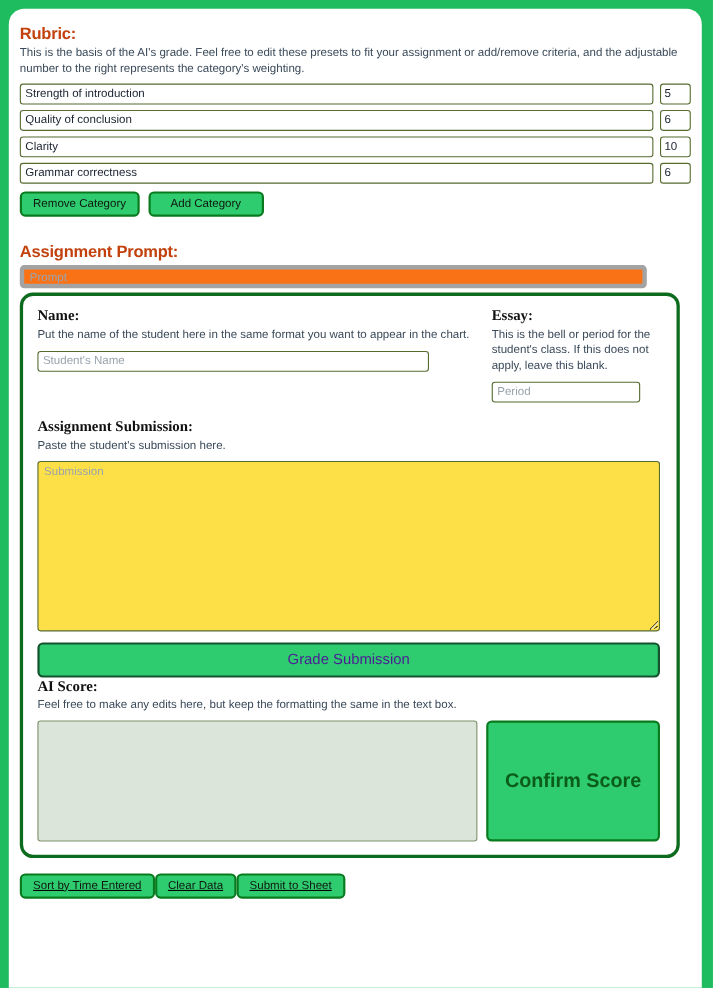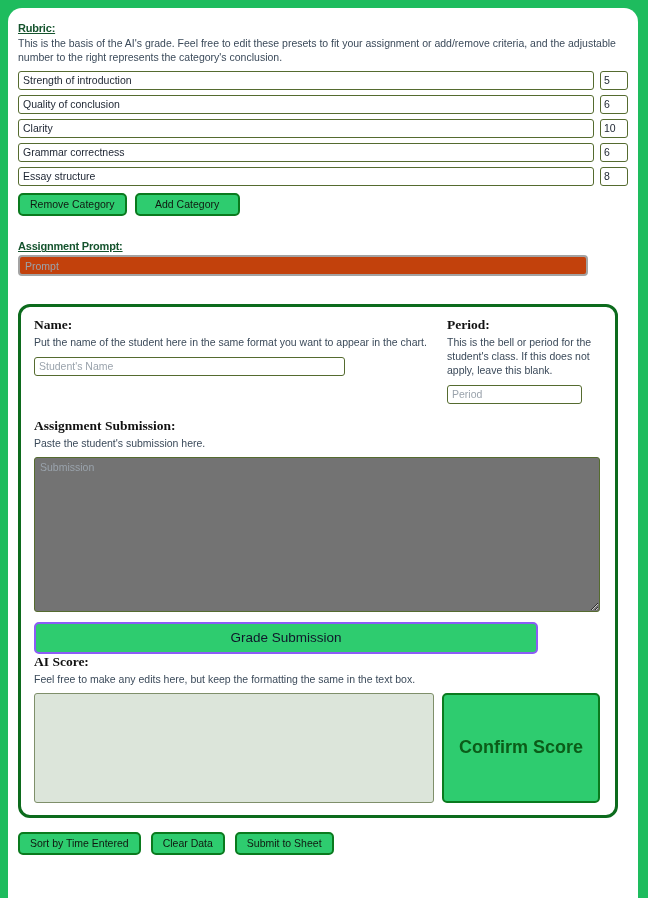--- a/index.html
+++ b/index.html
@@ -17,26 +17,25 @@
     top: 8px;
     width: 630px;
     height: 890px;
     background: #ffffff;
     border-radius: 14px 14px 0 0;
     box-sizing: border-box;
     padding: 12px 10px 0 10px;
     overflow: hidden;
   }
   h2.section-title {
-    font-size: 11px;
+    font-size: 15px;
     font-weight: bold;
-    color: #14532d;
+    color: #c2410c;
     margin: 2px 0 3px 0;
     letter-spacing: -0.2px;
-    text-decoration: underline;
   }
   p.helper {
     font-size: 10.5px;
     line-height: 1.33;
     color: #3b4a5a;
     margin: 0 0 6px 0;
   }
   
   .rubric-row {
     display: flex;
@@ -91,29 +90,29 @@
     margin-top: 7px;
     margin-bottom: 24px;
   }
   .cat-buttons .btn { min-width: 105px; }
   
   .prompt-input {
     display: block;
     width: 570px;
     height: 21px;
     box-sizing: border-box;
-    border: 2px solid #a3a3a3;
+    border: 4px solid #a3a3a3;
     border-radius: 4px;
-    background: #c2410c;
+    background: #f97316;
     font-family: "Liberation Sans", sans-serif;
     font-size: 10.5px;
     color: #1b2330;
     padding: 0 5px;
     outline: none;
-    margin-bottom: 28px;
+    margin-bottom: 4px;
   }
   .prompt-input::placeholder { color: #9aa3ac; }
   
   .student-panel {
     border: 3px solid #0c6b1d;
     border-radius: 12px;
     box-sizing: border-box;
     padding: 10px 13px 12px 13px;
     width: 600px;
     margin-bottom: 14px;
@@ -137,49 +136,49 @@
     border: 1px solid #556b2f;
     border-radius: 3px;
     background: #ffffff;
     font-family: "Liberation Sans", sans-serif;
     font-size: 10.5px;
     color: #1b2330;
     padding: 0 4px;
     outline: none;
   }
   .text-input::placeholder { color: #9aa3ac; }
-  #student-name-input { width: 311px; }
+  #student-name-input { width: 356px; }
   #period-input { width: 135px; }
   .submission-block { margin-top: 14px; }
   .submission-area {
     box-sizing: border-box;
     display: block;
     width: 566px;
     height: 155px;
     border: 1px solid #556b2f;
     border-radius: 3px;
-    background: #737373;
+    background: #fde047;
     font-family: "Liberation Sans", sans-serif;
     font-size: 10.5px;
     color: #1b2330;
     padding: 3px 5px;
     outline: none;
     resize: both;
   }
   .submission-area::placeholder { color: #9aa3ac; }
   .grade-btn {
     display: block;
     box-sizing: border-box;
-    width: 504px;
+    width: 566px;
     height: 32px;
     margin-top: 10px;
     font-size: 13.5px;
-    color: #0f172a;
+    color: #4c1d95;
     background: #2ecc6f;
-    border: 2px solid #8b5cf6;
+    border: 2px solid #14532d;
     border-radius: 5px;
     cursor: pointer;
   }
   .score-title { margin-top: 8px; }
   .score-row {
     display: flex;
     gap: 8px;
     align-items: center;
   }
   .score-area {
@@ -204,73 +203,70 @@
     border: 2px solid #0a7a1e;
     border-radius: 5px;
     color: #0b5c19;
     font-family: "Liberation Sans", sans-serif;
     font-size: 18px;
     font-weight: bold;
     cursor: pointer;
   }
   .footer-buttons {
     display: flex;
-    gap: 10px;
+    gap: 0;
     margin-top: 12px;
+    text-decoration: underline;
   }
 </style>
 </head>
 <body>
 
 <div class="page-card">
 
   <h2 class="section-title">Rubric:</h2>
-  <p class="helper">This is the basis of the AI's grade. Feel free to edit these presets to fit your assignment or add/remove criteria, and the adjustable number to the right represents the category's conclusion.</p>
+  <p class="helper">This is the basis of the AI's grade. Feel free to edit these presets to fit your assignment or add/remove criteria, and the adjustable number to the right represents the category's weighting.</p>
 
   <div>
     <div class="rubric-row">
       <input class="rubric-name" type="text" value="Strength of introduction" style="">
       <input class="rubric-weight" type="text" value="5" style="">
     </div>
     <div class="rubric-row">
       <input class="rubric-name" type="text" value="Quality of conclusion" style="">
       <input class="rubric-weight" type="text" value="6" style="">
     </div>
     <div class="rubric-row">
       <input class="rubric-name" type="text" value="Clarity" style="">
       <input class="rubric-weight" type="text" value="10" style="">
     </div>
     <div class="rubric-row">
       <input class="rubric-name" type="text" value="Grammar correctness" style="">
       <input class="rubric-weight" type="text" value="6" style="">
-    </div>
-    <div class="rubric-row">
-      <input class="rubric-name" type="text" value="Essay structure" style="">
-      <input class="rubric-weight" type="text" value="8" style="">
     </div>
   </div>
 
   <div class="cat-buttons">
     <button class="btn">Remove Category</button>
     <button class="btn">Add Category</button>
   </div>
 
   <h2 class="section-title">Assignment Prompt:</h2>
   <input class="prompt-input" type="text" id="assignment-prompt-input" placeholder="Prompt" style="">
 
   <div class="student-panel">
 
     <div class="name-period">
       <div class="col-name">
         <h3 class="field-title">Name:</h3>
         <p class="helper">Put the name of the student here in the same format you want to appear in the chart.</p>
         <input class="text-input" id="student-name-input" type="text" placeholder="Student's Name" style="">
       </div>
       <div class="col-period">
-        <h3 class="field-title">Period:</h3>
+        <h3 class="field-title">Essay:</h3>
         <p class="helper">This is the bell or period for the student's class. If this does not apply, leave this blank.</p>
         <input class="text-input" id="period-input" type="text" placeholder="Period" style="">
       </div>
     </div>
 
     <div class="submission-block">
       <h3 class="field-title">Assignment Submission:</h3>
       <p class="helper">Paste the student's submission here.</p>
       <textarea class="submission-area" placeholder="Submission" style=""></textarea>
       <button class="grade-btn">Grade Submission</button>

